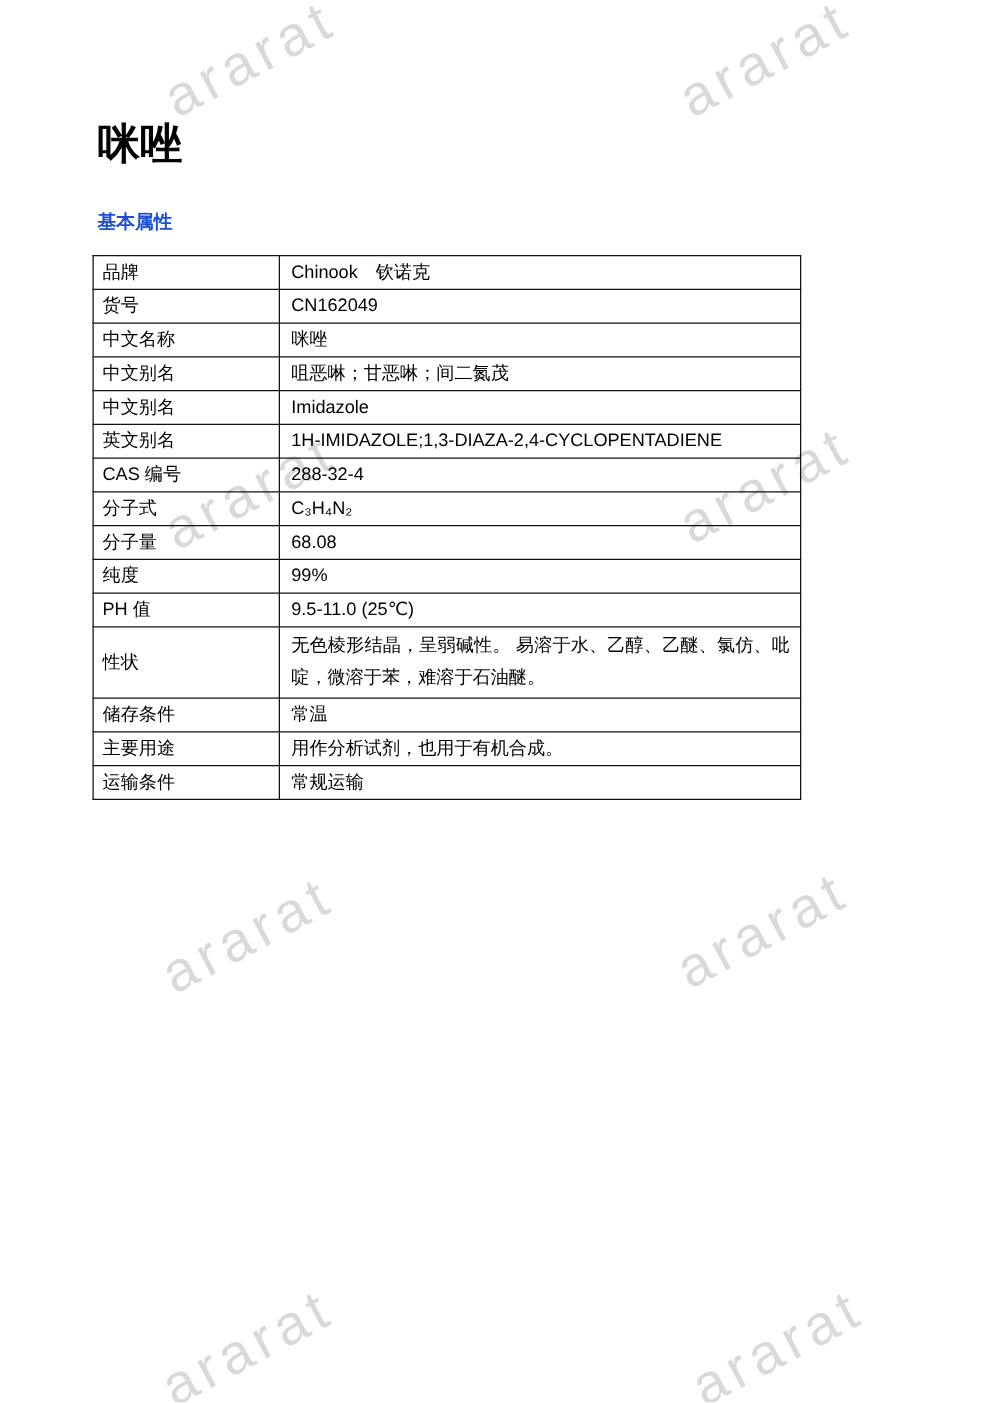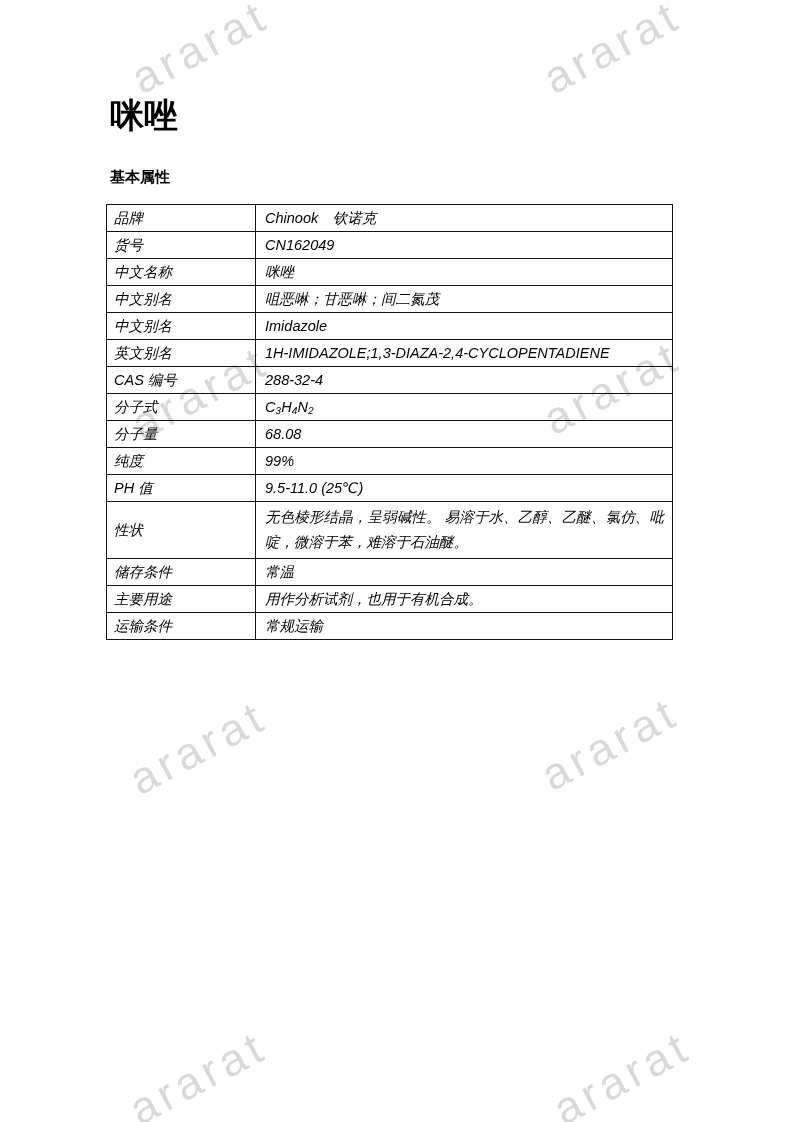--- a/index.html
+++ b/index.html
@@ -21,40 +21,39 @@
     font-weight: 400;
     color: #d9d9d9;
     white-space: nowrap;
     transform: translate(-50%, -50%) rotate(-28deg);
     user-select: none;
     pointer-events: none;
   }
   .content {
     position: relative;
     z-index: 1;
-    padding: 96px 0 0 106px;
+    padding: 96px 0 0 74px;
   }
   .doc-title {
     margin: 0 0 0 4px;
     font-size: 34px;
     line-height: 1.15;
     font-weight: 700;
     color: #000000;
   }
   .section-heading {
     margin: 33px 1px 17px 4px;
     font-size: 15px;
     font-weight: 700;
-    color: #000000;
+    color: #1d4ed8;
   }
   table.props {
     border-collapse: collapse;
     table-layout: fixed;
     width: 566px;
-    font-style: italic;
   }
   table.props col.c-label { width: 149px; }
   table.props col.c-value { width: 417px; }
   table.props td {
     border: 1.5px solid #121212;
     font-size: 14.5px;
     line-height: 20px;
     padding: 3px 8px 3px 7px;
     height: 20px; 
     vertical-align: middle;

